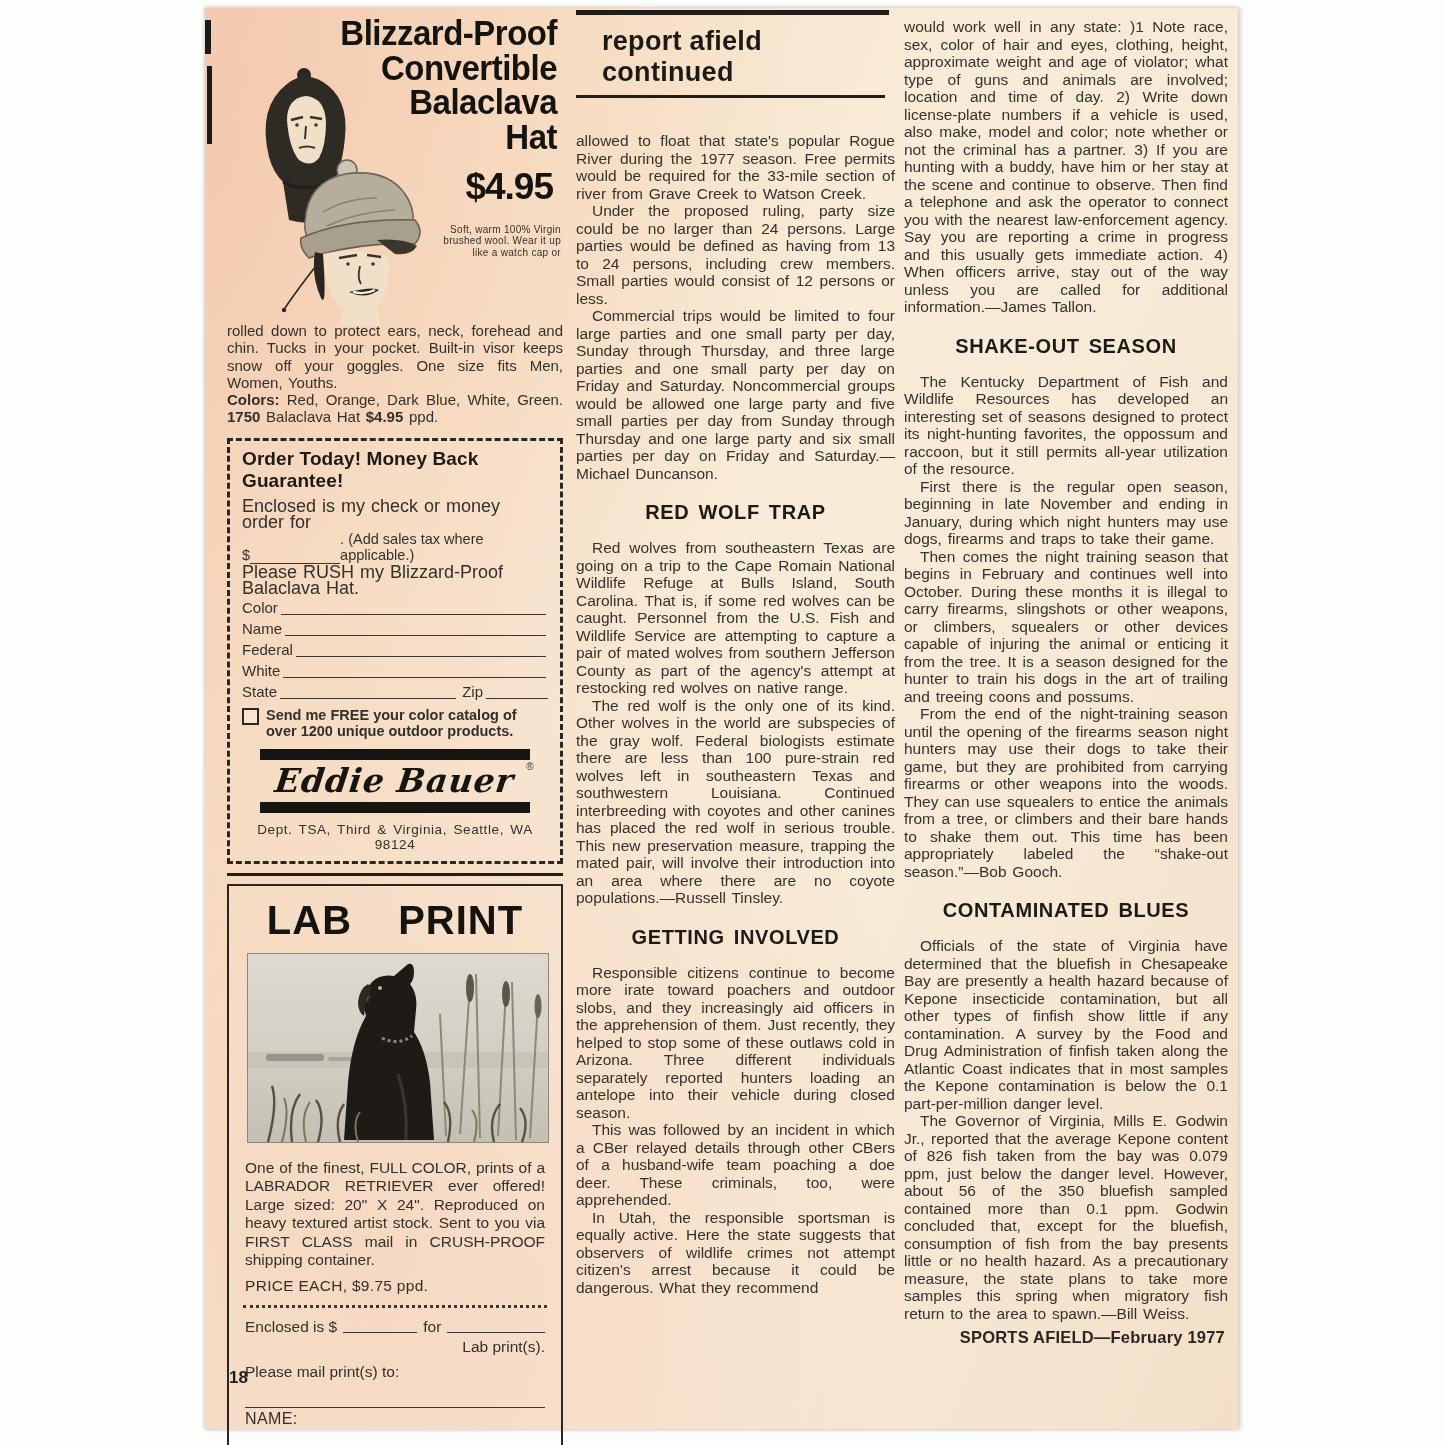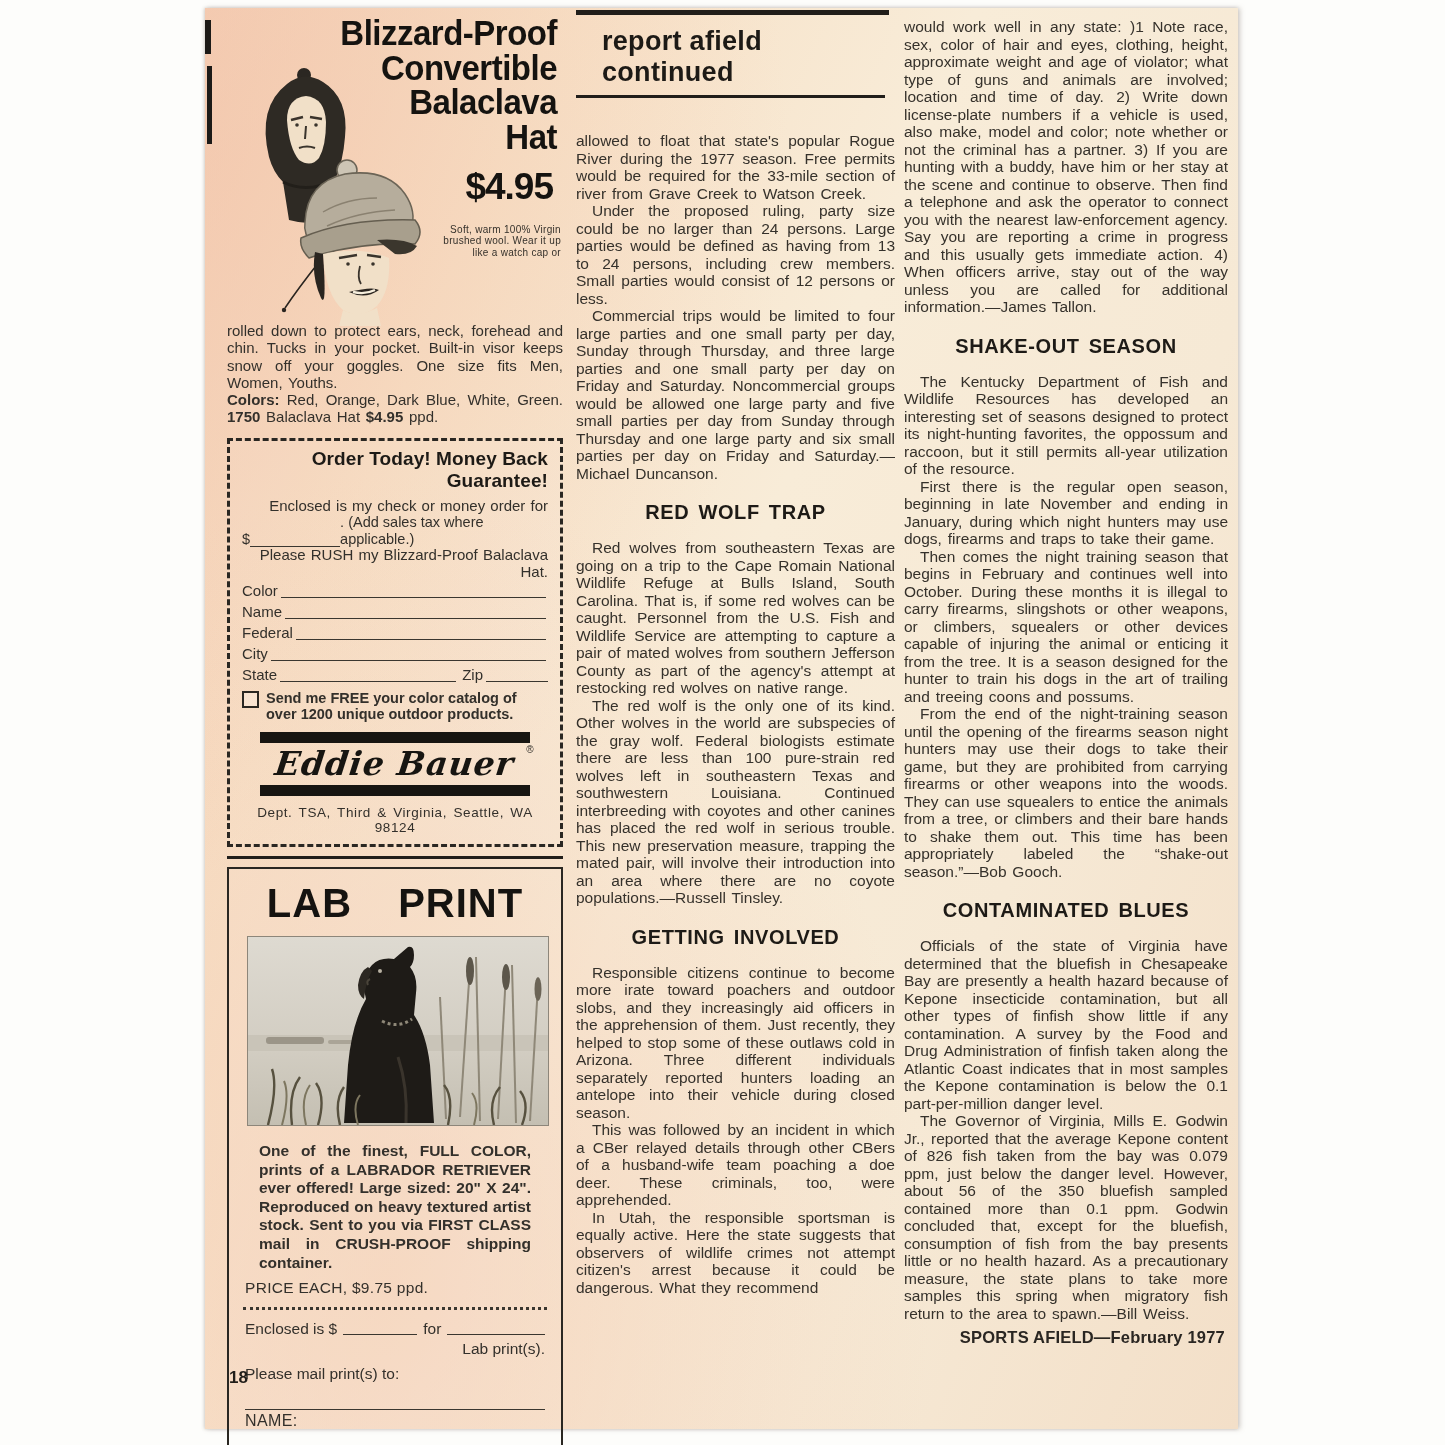--- a/index.html
+++ b/index.html
@@ -56,22 +56,22 @@
     line-height:1.13;margin-top:16px;color:#35312b;letter-spacing:.3px;
   }
   .ad1-wide{font-size:15px;line-height:1.15;text-align:justify;word-spacing:1.5px;margin-top:4px;}
   .ad1-colors{font-size:15px;line-height:1.15;text-align:justify;word-spacing:1.5px;}
   .b{font-weight:bold;}
   
   .orderbox{
     border:3px dashed #2a2722;margin-top:12px;padding:7px 12px 9px 12px;
     background:rgba(255,255,255,.06);
   }
-  .ob-title{font-size:19px;font-weight:800;color:#1d1a16;margin-bottom:6px;letter-spacing:.1px;text-align:right;}
-  .ob-line{font-size:15px;line-height:16.5px;word-spacing:1px;text-align:right;}
+  .ob-title{font-size:19px;font-weight:800;color:#1d1a16;margin-bottom:6px;letter-spacing:.1px;}
+  .ob-line{font-size:18px;line-height:16.5px;word-spacing:1px;}
   .ob-dollar-row{display:flex;align-items:flex-end;font-size:14.5px;line-height:16.5px;}
   .wline{border-bottom:1.5px solid #3a362f;display:inline-block;height:13px;}
   .blk-field{
     display:flex;align-items:flex-end;font-size:15px;line-height:21px;height:21px;
   }
   .blk-field::after{content:"";flex:1;border-bottom:1.5px solid #3a362f;margin:0 2px 3px 3px;}
   .ob-statezip{display:flex;align-items:flex-end;font-size:15px;line-height:21px;height:21px;}
   .ob-statezip .fill{flex:1;border-bottom:1.5px solid #3a362f;margin:0 6px 3px 3px;height:13px;}
   .ob-statezip .zfill{width:62px;border-bottom:1.5px solid #3a362f;margin:0 0 3px 3px;height:13px;}
   .ob-check{display:flex;gap:7px;font-size:14.5px;font-weight:bold;line-height:16px;margin-top:5px;}
@@ -88,21 +88,21 @@
   
   .ad2{
     border:2px solid #2a2722;margin-top:8px;padding:10px 14px 12px 14px;height:618px;
     overflow:hidden;background:rgba(255,255,255,.05);
   }
   .lab-title{
     font-size:40px;font-weight:800;color:#151310;text-align:center;
     word-spacing:34px;letter-spacing:1px;transform:scaleY(1.03);margin-top:2px;
   }
   .lab-pic{margin:10px 4px 12px 4px;border:1px solid #8d867a;}
-  .lab-body{font-size:15.5px;line-height:1.2;text-align:justify;word-spacing:.5px;margin:0 16px;font-weight:bold;}
+  .lab-body{font-size:15.5px;line-height:1.2;text-align:justify;word-spacing:.5px;margin:0 2px;}
   .lab-price{font-size:15.5px;margin:7px 2px 0 2px;letter-spacing:.3px;}
   .lab-dotted{border-top:3px dotted #3a362f;margin:10px 0 9px 0;}
   .lab-enc{display:flex;align-items:flex-end;font-size:15.5px;line-height:19px;margin:0 2px;}
   .lab-enc .fill1{width:74px;border-bottom:1.5px solid #3a362f;margin:0 6px 3px 6px;height:12px;}
   .lab-enc .fill2{flex:1;border-bottom:1.5px solid #3a362f;margin:0 0 3px 6px;height:12px;}
   .lab-l2{font-size:15.5px;margin:2px 2px 0 2px;text-align:right;}
   .lab-l3{font-size:15.5px;margin:7px 2px 0 2px;}
   .lab-wrow{border-bottom:1.5px solid #3a362f;height:26px;margin:0 2px;}
   .lab-label{font-size:16px;margin:2px 2px 0 2px;letter-spacing:.4px;}
   
@@ -169,21 +169,21 @@
       <div class="ob-dollar-row">
         <span>$</span>
         <span class="wline" style="width:96px;"></span>
         <span>. (Add sales tax where applicable.)</span>
       </div>
       <div class="ob-line">Please RUSH my Blizzard-Proof Balaclava Hat.</div>
       <div>
           <div class="blk-field">Color</div>
           <div class="blk-field">Name</div>
           <div class="blk-field">Federal</div>
-          <div class="blk-field">City</div>
+          <div class="blk-field">White</div>
         </div>
       <div class="ob-statezip">
         <span>State</span>
         <span class="fill"></span>
         <span>Zip</span>
         <span class="zfill"></span>
       </div>
       <div class="ob-check">
         <span class="box"></span>
         <span>Send me FREE your color catalog of over 1200 unique outdoor products.</span>

